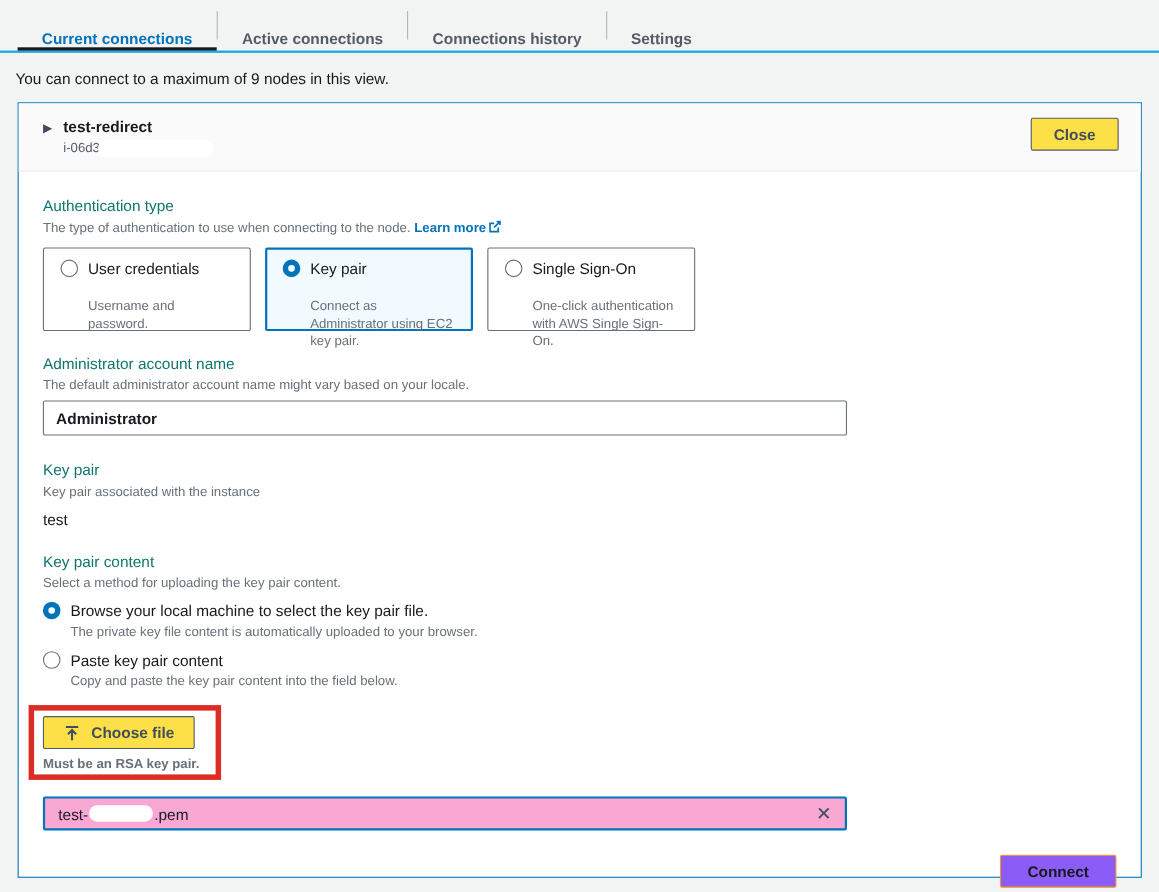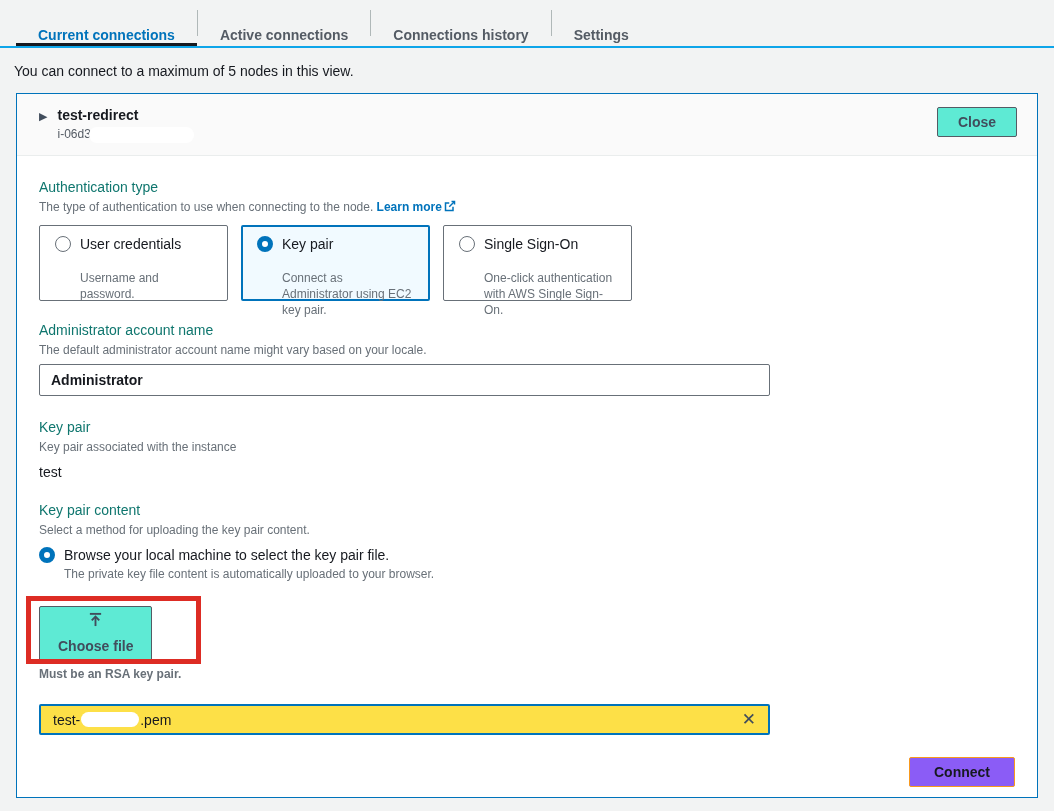--- a/index.html
+++ b/index.html
@@ -86,21 +86,21 @@
     background: #ffffff;
     border-radius: 8px;
     height: 16px;
     width: 105px;
     margin-left: -2px;
   }
 
   
   .btn {
     font-family: "Liberation Sans", sans-serif;
-    background: #5eead4;
+    background: #fde047;
     border: 1px solid #545b64;
     border-radius: 2px;
     color: #414d5c;
     font-weight: 700;
     font-size: 14px;
     padding: 5px 20px;
     cursor: pointer;
     line-height: 18px;
   }
   .btn.primary {
@@ -207,30 +207,29 @@
     width: 175px; height: 68px;
     border: 5px solid #dd2c24;
     pointer-events: none;
     z-index: 2;
   }
   .choose-btn {
     display: inline-flex;
     align-items: center;
     gap: 10px;
     padding: 5px 18px;
-    flex-direction: column;
   }
   .constraint { font-size: 12px; color: #687078; margin-top: 6px; font-weight: bold; }
 
   
   .file-field {
     margin-top: 23px;
     width: 731px;
     height: 31px;
-    background: #fde047;
+    background: #f9a8d4;
     border: 2px solid #0073bb;
     border-radius: 2px;
     display: flex;
     align-items: center;
     justify-content: space-between;
     padding: 0 12px;
   }
   .file-name { font-size: 14px; color: #16191f; display: flex; align-items: center; }
   .file-redact {
     display: inline-block;
@@ -256,21 +255,21 @@
 <div class="tabbar">
   <div class="tab active">Current connections</div>
   <span class="tabsep"></span>
   <div class="tab">Active connections</div>
   <span class="tabsep"></span>
   <div class="tab">Connections history</div>
   <span class="tabsep"></span>
   <div class="tab">Settings</div>
 </div>
 
-<div class="info-line">You can connect to a maximum of 5 nodes in this view.</div>
+<div class="info-line">You can connect to a maximum of 9 nodes in this view.</div>
 
 <div class="panel">
 
   <div class="panel-header">
     <div class="header-left">
       <span class="caret">▶</span>
       <div>
         <div class="panel-title">test-redirect</div>
         <div class="instance-line">
           <span>i-06d3</span>
@@ -335,20 +334,27 @@
       <div class="field-label">Key pair content</div>
       <div class="field-desc">Select a method for uploading the key pair content.</div>
 
       <div class="radio-group">
         <div>
           <div class="radio-row">
             <span class="radio sel"></span>
             <span class="radio-label">Browse your local machine to select the key pair file.</span>
           </div>
           <div class="radio-desc">The private key file content is automatically uploaded to your browser.</div>
+        </div>
+        <div style="margin-top:10px">
+          <div class="radio-row">
+            <span class="radio"></span>
+            <span class="radio-label">Paste key pair content</span>
+          </div>
+          <div class="radio-desc">Copy and paste the key pair content into the field below.</div>
         </div>
       </div>
 
       <div class="choose-area">
         <div class="annotation-box"></div>
         <button class="btn choose-btn">
           <svg width="15" height="15" viewBox="0 0 16 16" fill="none" stroke="#414d5c" stroke-width="2">
               <path d="M2 2h12"></path>
               <path d="M8 15V6"></path>
               <path d="M4 9l4-4 4 4"></path>

